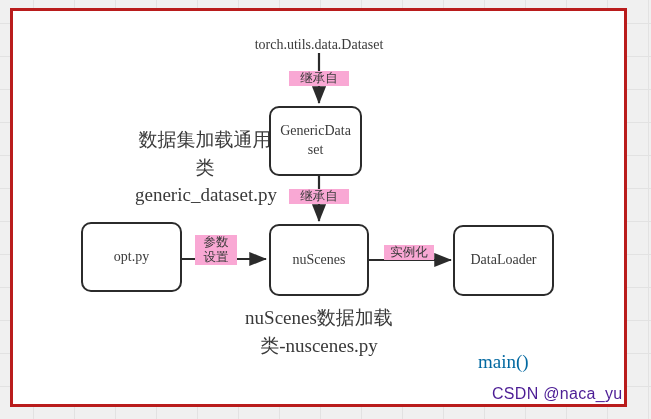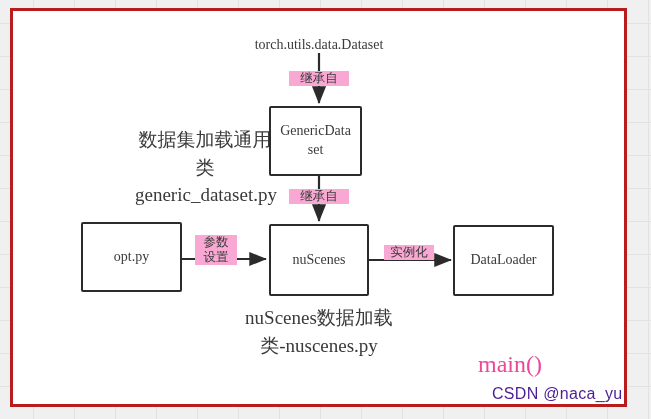--- a/index.html
+++ b/index.html
@@ -35,21 +35,21 @@
     background: #ffffff;
     border: 3px solid #b91c1c;
     box-sizing: border-box;
     font-family: Liberation Serif, serif;
   }
   .node {
     position: absolute;
     box-sizing: border-box;
     background: #ffffff;
     border: 2.5px solid #2b2b2b;
-    border-radius: 2px;
+    border-radius: 10px;
     display: flex;
     align-items: center;
     justify-content: center;
     text-align: center;
     color: #3a3a3a;
     font-size: 14px;
     line-height: 1.35;
     padding: 2px 4px;
   }
   .plain-text {
@@ -71,22 +71,22 @@
   }
   svg.edges {
     position: absolute;
     left: 0; top: 0;
     width: 617px;
     height: 399px;
     overflow: visible;
   }
   #main-label {
     position: absolute;
-    color: #ec4899;
-    font-size: 24px;
+    color: #0369a1;
+    font-size: 19px;
   }
   #watermark {
     position: absolute;
     color: #4c1d95;
     font-size: 16px;
     letter-spacing: 0.3px;
   }
 </style>
 </head>
 <body>

